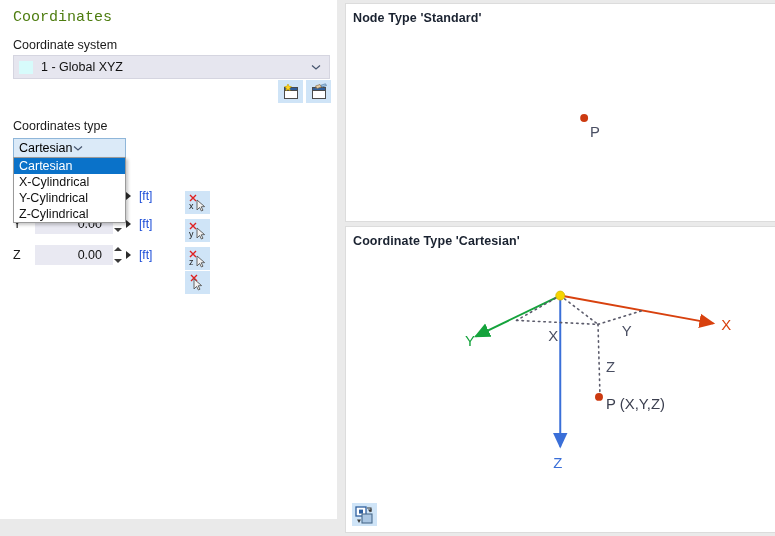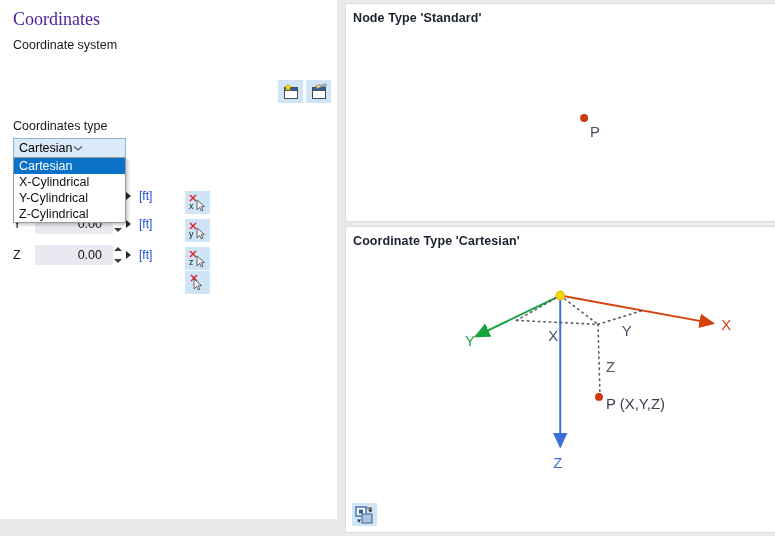--- a/index.html
+++ b/index.html
@@ -25,23 +25,23 @@
     width: 337px;
     height: 519px;
     background: #ffffff;
     box-sizing: border-box;
   }
 
   .group-title {
     position: absolute;
     left: 13px;
     top: 9px;
-    font-size: 18px;
-    color: #4c1d95;
-    font-family: Liberation Serif, serif;
+    font-size: 15px;
+    color: #4d7c0f;
+    font-family: Liberation Mono, monospace;
   }
 
   .field-label {
     position: absolute;
     font-size: 12.5px;
     color: #1a1a1a;
   }
 
   
   .combo {
@@ -250,20 +250,29 @@
 </style>
 </head>
 <body>
 
 <div id="left-panel">
 
   <div class="group-title">Coordinates</div>
 
   <div class="field-label" style="left:13px; top:38px;">Coordinate system</div>
 
+  <div class="combo" id="cs-combo" style="left:13px; top:55px; width:317px; height:24px;">
+    <span class="swatch"></span>
+    <span class="combo-text">1 - Global XYZ</span>
+    <span class="chevron">
+      <svg viewBox="0 0 10 10" width="10" height="10">
+          <path d="M1 3.5 L5 7 L9 3.5" stroke="#46556e" stroke-width="1.2" fill="none"></path>
+        </svg>
+    </span>
+  </div>
 
   <div class="tool-btn" style="left:278px; top:80px;">
     <svg width="18" height="17" viewBox="0 0 18 17">
       <rect x="2.5" y="4.5" width="13" height="11" fill="#ffffff" stroke="#4b4b4b" stroke-width="1"></rect>
       <rect x="2.5" y="4.5" width="13" height="3" fill="#2e5f9e" stroke="#4b4b4b" stroke-width="1"></rect>
       <path d="M6 1 L7 3.3 L9.4 3.6 L7.6 5.2 L8.1 7.6 L6 6.4 L3.9 7.6 L4.4 5.2 L2.6 3.6 L5 3.3 Z" fill="#ffd21e" stroke="#c9a400" stroke-width="0.6"></path>
     </svg>
   </div>
   <div class="tool-btn" style="left:306px; top:80px;">
     <svg width="18" height="17" viewBox="0 0 18 17">

